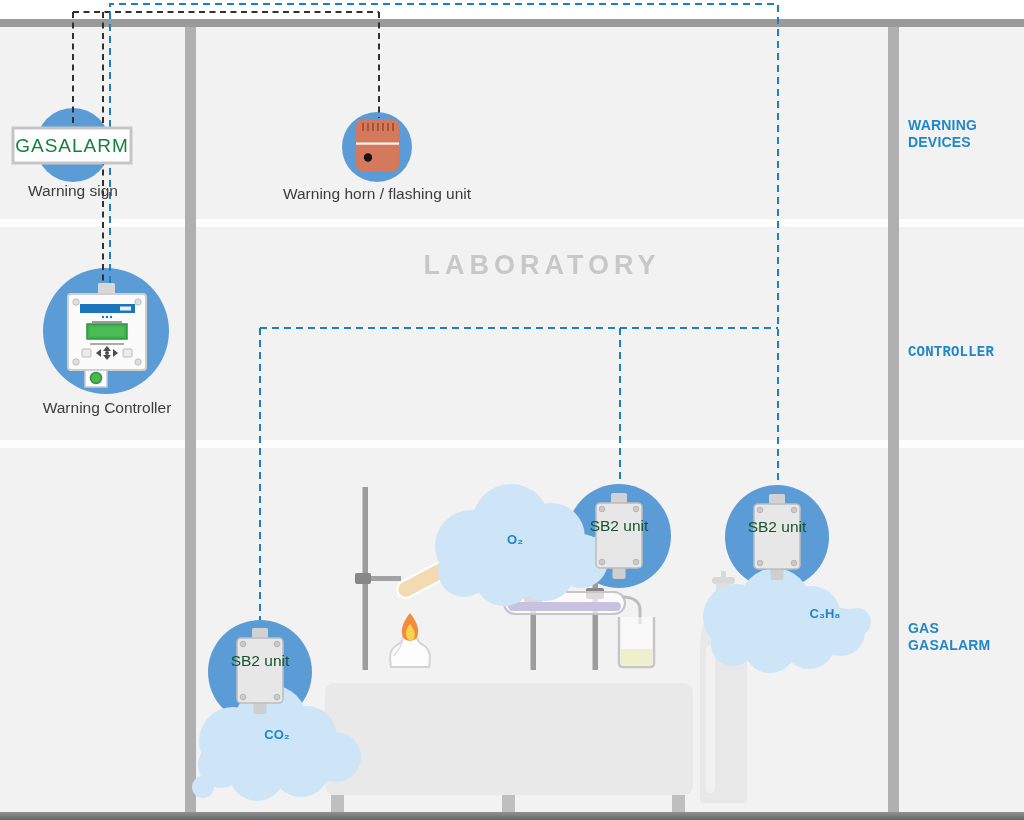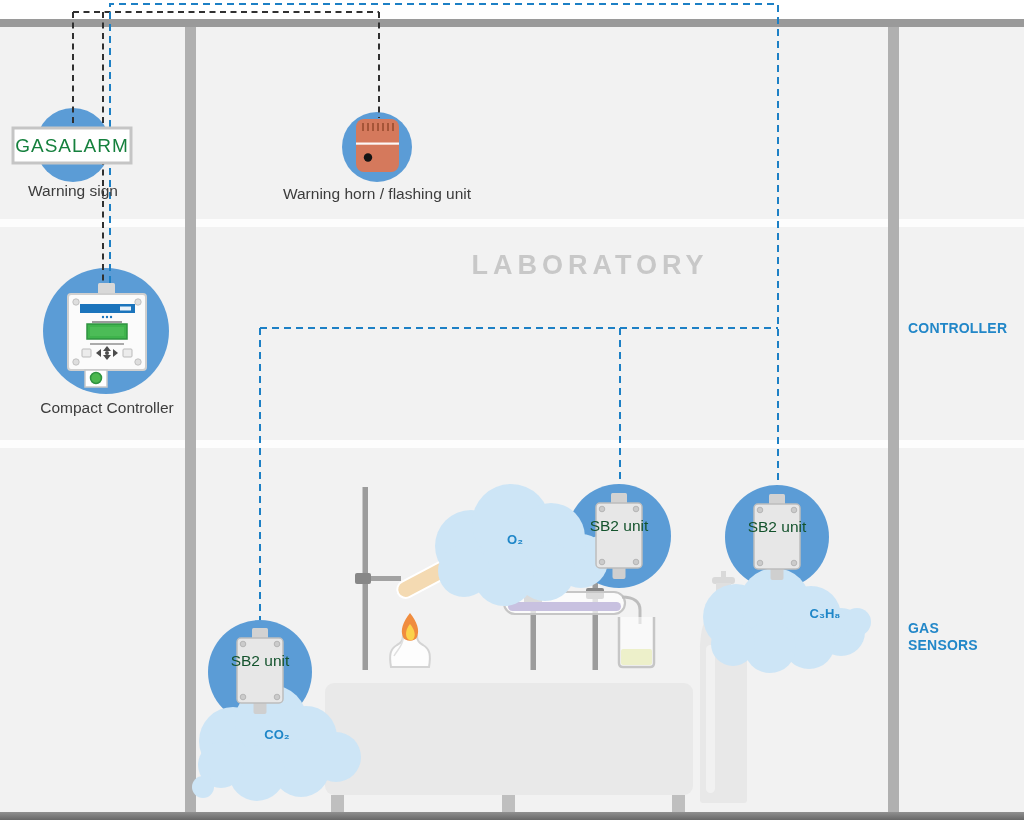--- a/index.html
+++ b/index.html
@@ -13,29 +13,29 @@
   .band{left:0;width:1024px;height:8px;background:#fdfdfd;}
   .band1{top:219px;}
   .band2{top:440px;}
   .wall-top{left:0;top:19px;width:1024px;height:8px;background:#9a9a9a;}
   .wall-v{top:27px;width:11px;height:785px;background:#b0b0b0;}
   .wall-left{left:185px;}
   .wall-right{left:888px;}
   .floor{left:0;top:812px;width:1024px;height:8px;background:linear-gradient(#909090,#686868);}
   .room-label{
     left:542px;top:250px;transform:translateX(-50%);
-    font-size:27px;font-weight:700;letter-spacing:5px;color:#c8c8c8;white-space:nowrap;margin-left:48px;
+    font-size:27px;font-weight:700;letter-spacing:5px;color:#c8c8c8;white-space:nowrap;
   }
   .scene{left:0;top:0;width:1024px;height:820px;}
   .section-label{
     left:908px;width:100px;font-size:14px;font-weight:700;color:#2287c8;
     line-height:17px;letter-spacing:0.2px;
   }
   .sec-warning{top:117px;}
-  .sec-controller{top:320px;}
+  .sec-controller{top:344px;font-family:Liberation Mono, monospace;}
   .sec-sensors{top:620px;}
   .caption{
     font-size:15.5px;color:#3c3c3c;white-space:nowrap;transform:translateX(-50%);
   }
   .sign-text{
     left:13px;top:128px;width:118px;height:35px;line-height:35px;text-align:center;
     font-size:19px;letter-spacing:1px;color:#15803d;
   }
   .unit-label{
     width:60px;text-align:center;font-size:15.5px;line-height:17px;color:#14532d;
@@ -248,26 +248,27 @@
         <circle cx="6" cy="59" r="2.8"></circle>
           <circle cx="40" cy="59" r="2.8"></circle>
       </g>
     </g>
   </svg>
 
   <div class="abs sign-text">GASALARM</div>
 
   <div class="abs caption" style="left:73px;top:182px;text-align:right;">Warning sign</div>
   <div class="abs caption" style="left:377px;top:185px;">Warning horn / flashing unit</div>
-  <div class="abs caption" style="left:107px;top:399px;">Compact Controller</div>
+  <div class="abs caption" style="left:107px;top:399px;">Warning Controller</div>
 
   <div class="abs unit-label" style="left:260px;top:652px;">SB2 unit</div>
   <div class="abs unit-label" style="left:619px;top:517px;">SB2 unit</div>
   <div class="abs unit-label" style="left:777px;top:518px;">SB2 unit</div>
 
   <div class="abs gas-label" style="left:277px;top:727px;">CO₂</div>
   <div class="abs gas-label" style="left:515px;top:532px;">O₂</div>
   <div class="abs gas-label" style="left:825px;top:606px;">C₃H₈</div>
 
+  <div class="abs section-label sec-warning">WARNING DEVICES</div>
   <div class="abs section-label sec-controller">CONTROLLER</div>
-  <div class="abs section-label sec-sensors">GAS SENSORS</div>
+  <div class="abs section-label sec-sensors">GAS GASALARM</div>
 
 </div>
 
 </body></html>

